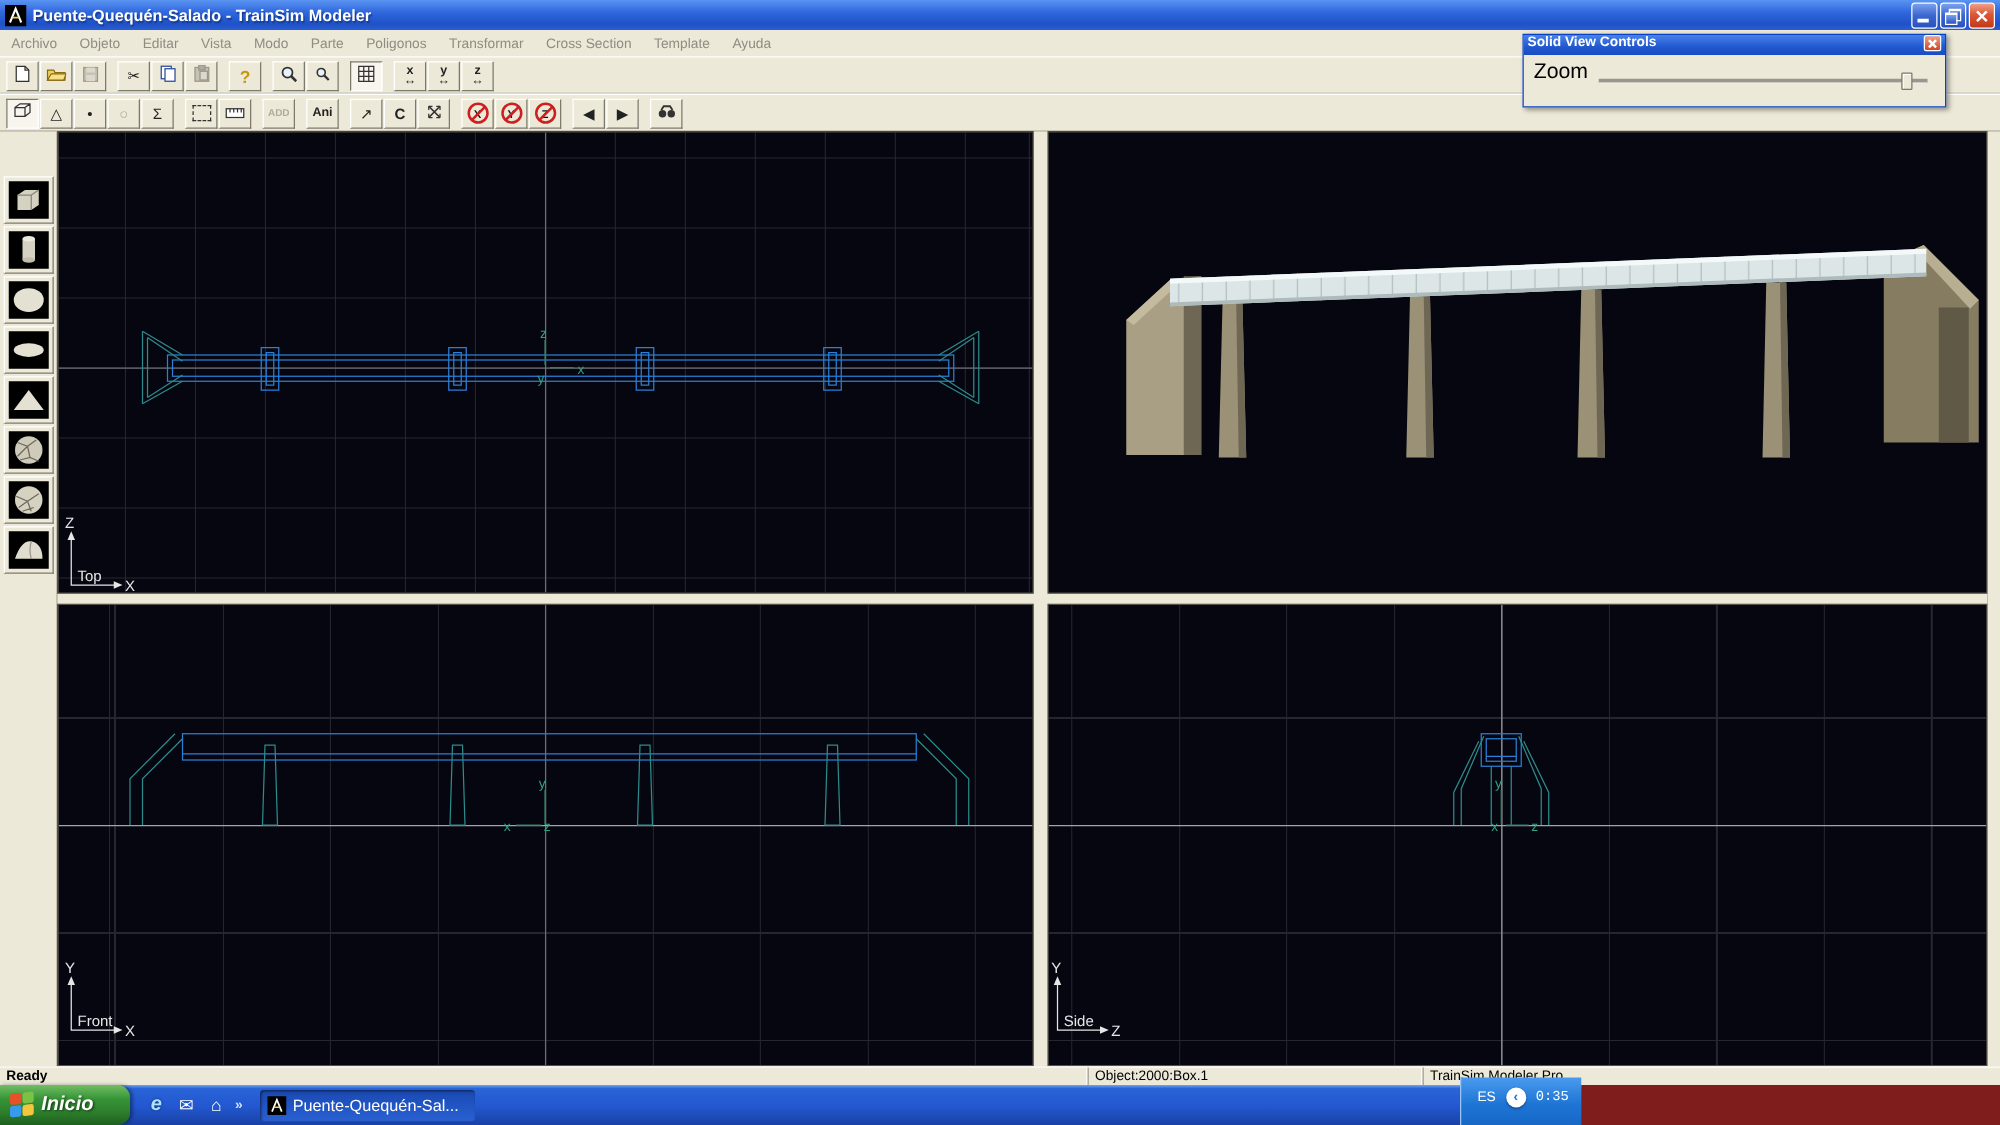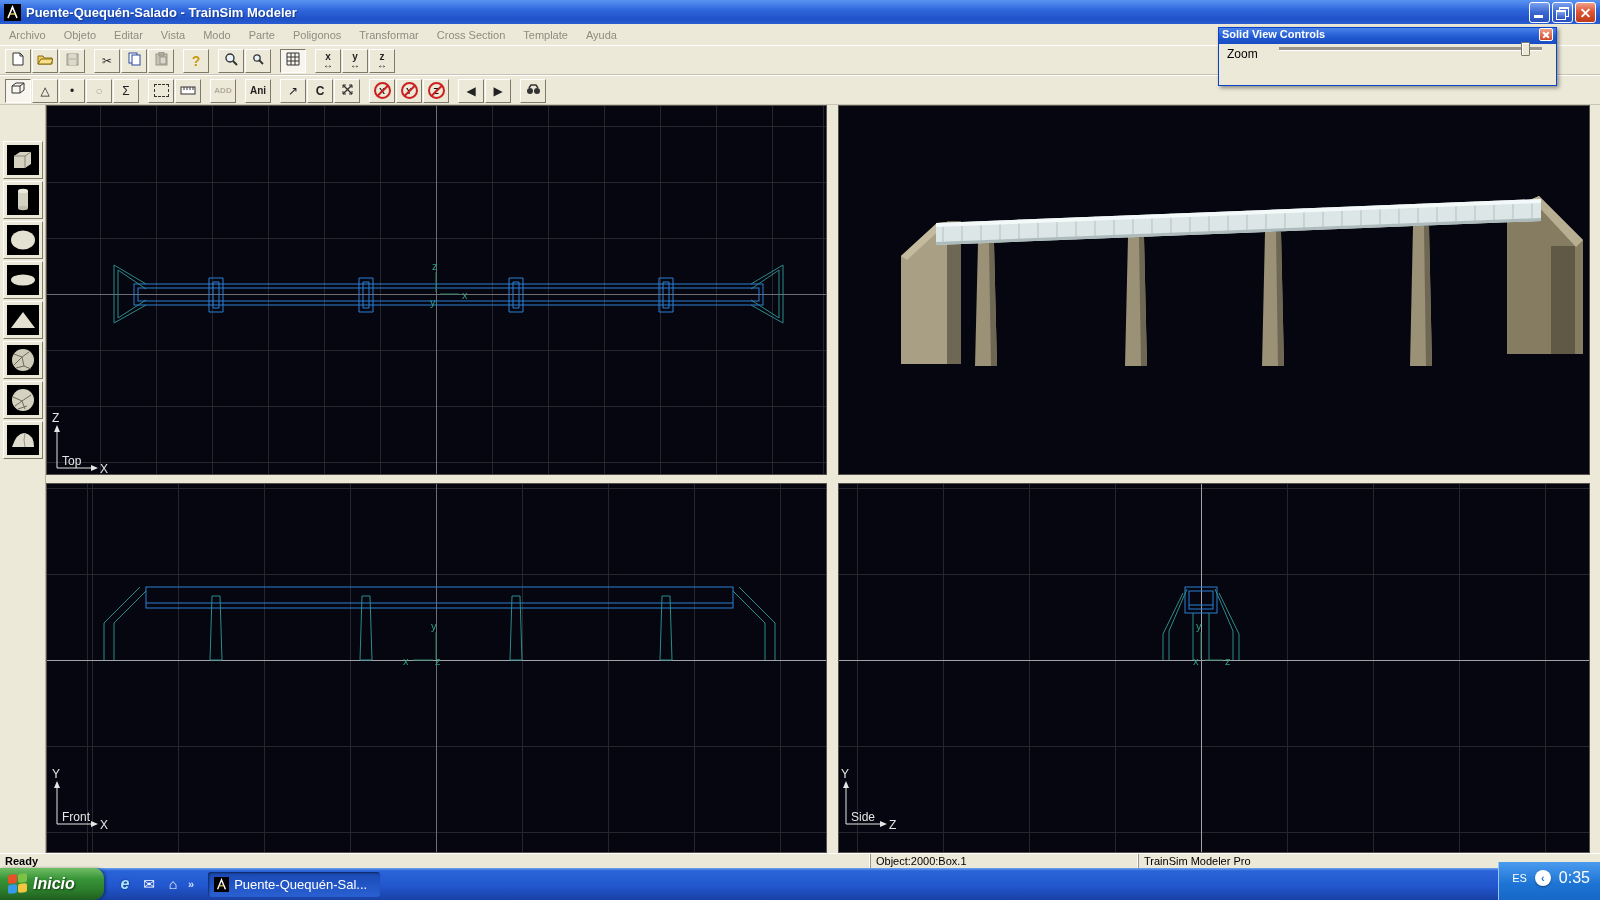--- a/index.html
+++ b/index.html
@@ -78,33 +78,33 @@
 
   
   .dialog{position:absolute;left:1218px;top:27px;width:339px;height:59px;background:#ece9d8;
     border:1px solid #0842c9;box-shadow:2px 2px 4px rgba(0,0,0,.4);box-sizing:border-box;z-index:50;}
   .dialog-title{height:16px;background:linear-gradient(180deg,#4a82ea 0%,#2058cf 60%,#1a4cc2 100%);
     display:flex;align-items:flex-start;color:#fff;font-size:11px;font-weight:bold;padding:0 3px;}
   .dlg-close{margin-left:auto;width:14px;height:13px;border-radius:2px;border:1px solid #fff;box-sizing:border-box;
     background:linear-gradient(180deg,#f0a088,#d04626);position:relative;}
   .dlg-close .x1,.dlg-close .x2{position:absolute;left:2px;top:5px;width:8px;height:2px;background:#fff;}
   .dlg-close .x1{transform:rotate(45deg);} .dlg-close .x2{transform:rotate(-45deg);}
-  .dlg-row{display:flex;align-items:flex-start;font-size:12px;color:#000;padding:3px 8px 0 8px;}
+  .dlg-row{display:flex;align-items:flex-end;font-size:17px;color:#000;padding:3px 8px 0 8px;}
   .track{position:relative;height:3px;background:#9a968a;border-bottom:1px solid #fff;}
   .thumb{position:absolute;top:-5px;width:7px;height:12px;background:#ece9d8;border:1px solid #7d7a6c;border-radius:1px;box-shadow:inset 1px 1px 0 #fff;}
 
   
   .statusbar{position:absolute;left:0;top:853px;width:1600px;height:15px;background:#ece9d8;display:flex;
     font-size:11px;color:#000;border-top:1px solid #fff;box-sizing:border-box;align-items:center;}
   .sb-ready{flex:1;padding-left:5px;font-weight:bold;}
   .sb-panel{border-left:1px solid #9a968a;box-shadow:-1px 0 0 #fff;height:100%;display:flex;align-items:center;padding-left:5px;box-sizing:border-box;}
   .sb-object{width:268px;} .sb-app{width:462px;}
 
   
-  .taskbar{position:absolute;left:0;top:868px;width:1600px;height:32px;
+  .taskbar{position:absolute;left:0;top:868px;width:1265px;height:32px;
     background:linear-gradient(180deg,#6fa5f0 0%,#2a63d8 9%,#2257cf 55%,#1941a5 100%);display:flex;align-items:center;}
   .start-btn{height:32px;width:104px;border-radius:0 10px 10px 0;
     background:linear-gradient(180deg,#71bd64 0%,#379437 35%,#2c7d2b 70%,#1f5e1f 100%);
     display:flex;align-items:center;color:#fff;font-style:italic;font-weight:bold;font-size:16px;
     text-shadow:1px 1px 2px #143a14;box-shadow:2px 0 3px rgba(0,0,0,.35);padding-left:8px;box-sizing:border-box;gap:5px;}
   .flag{width:20px;height:20px;display:grid;grid-template-columns:9px 9px;grid-template-rows:9px 9px;gap:1px;transform:skewY(-6deg);}
   .flag span{border-radius:2px;}
   .ql{display:flex;align-items:center;gap:6px;margin-left:12px;color:#fff;}
   .ql-icon{width:18px;height:18px;display:flex;align-items:center;justify-content:center;font-size:14px;}
   .ie-e{color:#aee2ff;font-weight:bold;font-style:italic;font-size:16px;text-shadow:0 0 2px #0a2a6a;}
@@ -112,21 +112,21 @@
   .task-btn{margin-left:14px;height:25px;width:172px;border-radius:3px;
     background:linear-gradient(180deg,#1a48b0 0%,#2155c4 50%,#2a60d2 100%);
     box-shadow:inset 1px 1px 2px rgba(0,0,0,.5);display:flex;align-items:center;gap:5px;padding:0 6px;box-sizing:border-box;}
   .task-btn .ticon{width:15px;height:15px;background:#000;display:flex;align-items:center;justify-content:center;flex:0 0 auto;}
   .task-btn .tlabel{color:#fff;font-size:13px;white-space:nowrap;overflow:hidden;}
   .tray{margin-left:auto;height:32px;display:flex;align-items:center;gap:8px;padding:0 10px 12px 14px;
     background:linear-gradient(180deg,#4a9bee 0%,#1d74d4 50%,#1563c2 100%);box-shadow:1px 0 0 #9cc4f4 inset;color:#fff;justify-content:space-between;}
   .lang{font-size:11px;}
   .tray-chevron{width:16px;height:16px;border-radius:50%;background:#fff;color:#1d74d4;font-weight:bold;
     display:flex;align-items:center;justify-content:center;font-size:11px;box-shadow:0 1px 2px rgba(0,0,0,.4);}
-  .clock{font-size:16px;}
+  .clock{font-size:11px;font-family:Liberation Mono, monospace;}
 </style>
 </head>
 <body>
 
 <div id="screen">
 
   <div class="titlebar">
     <span class="app-icon">
       <svg width="15" height="15" viewBox="0 0 15 15">
           <polyline points="3,13 7.5,2 12,13" fill="none" stroke="#fff" stroke-width="1.6"></polyline>

